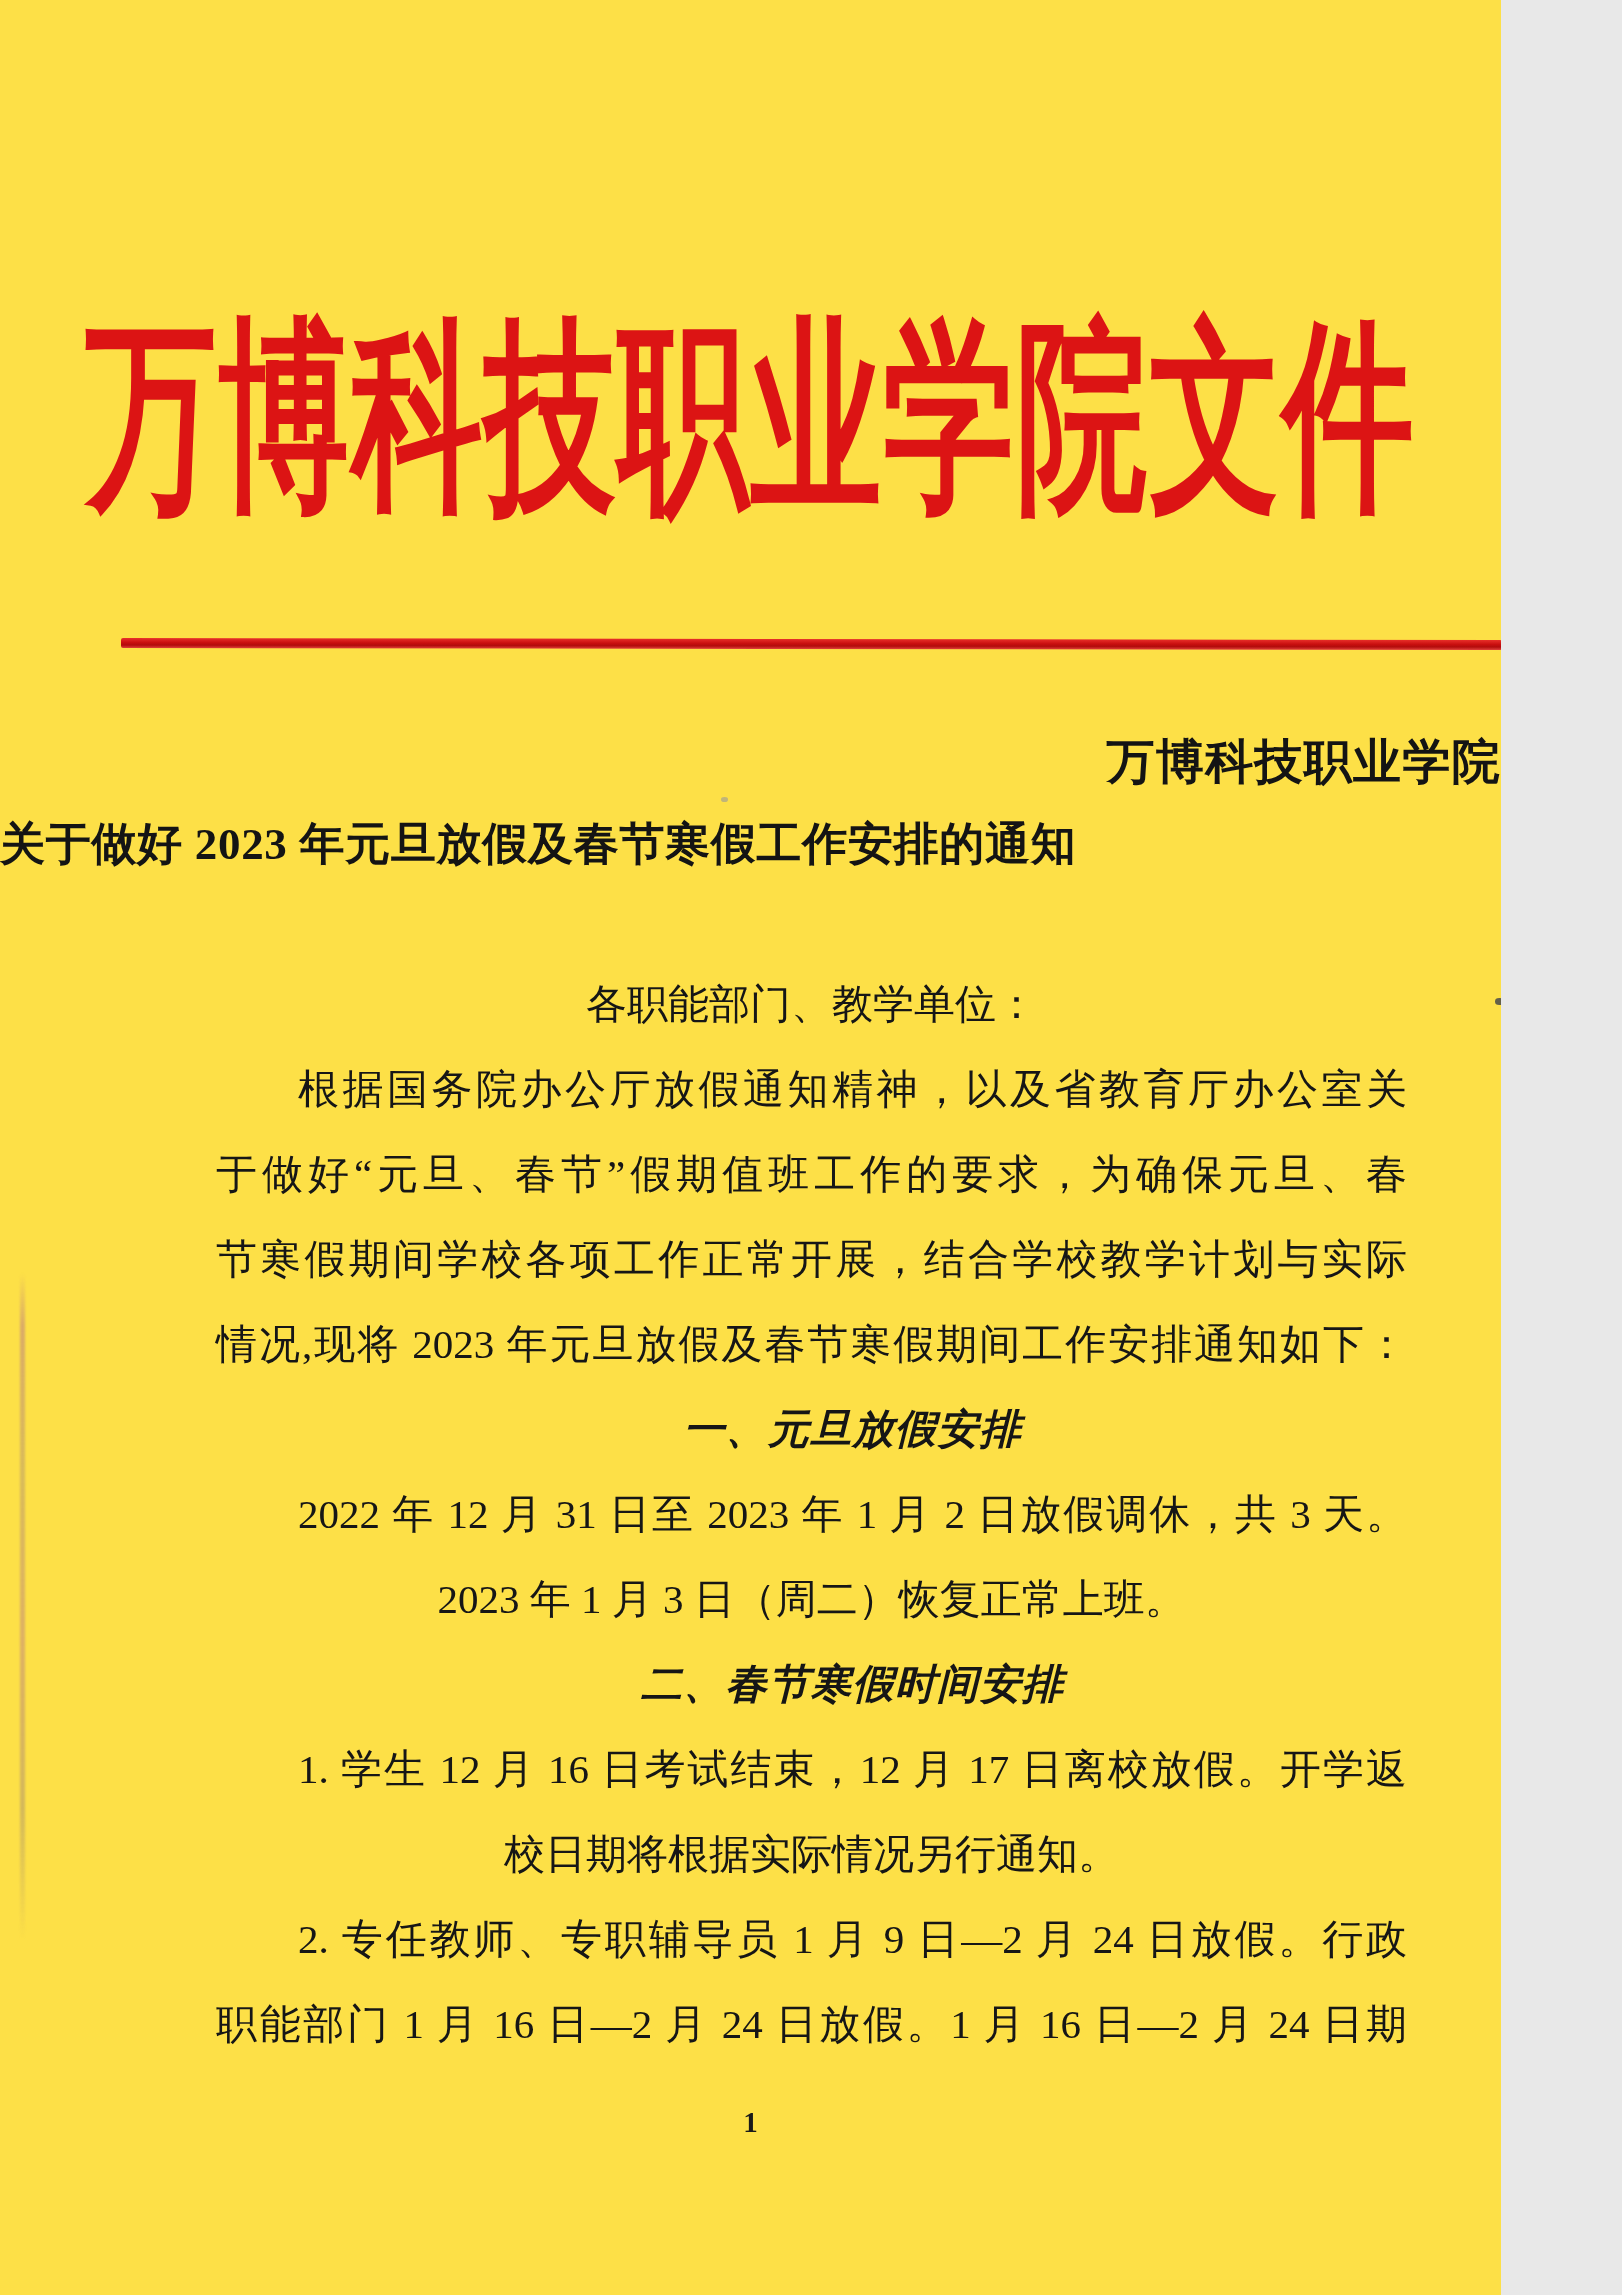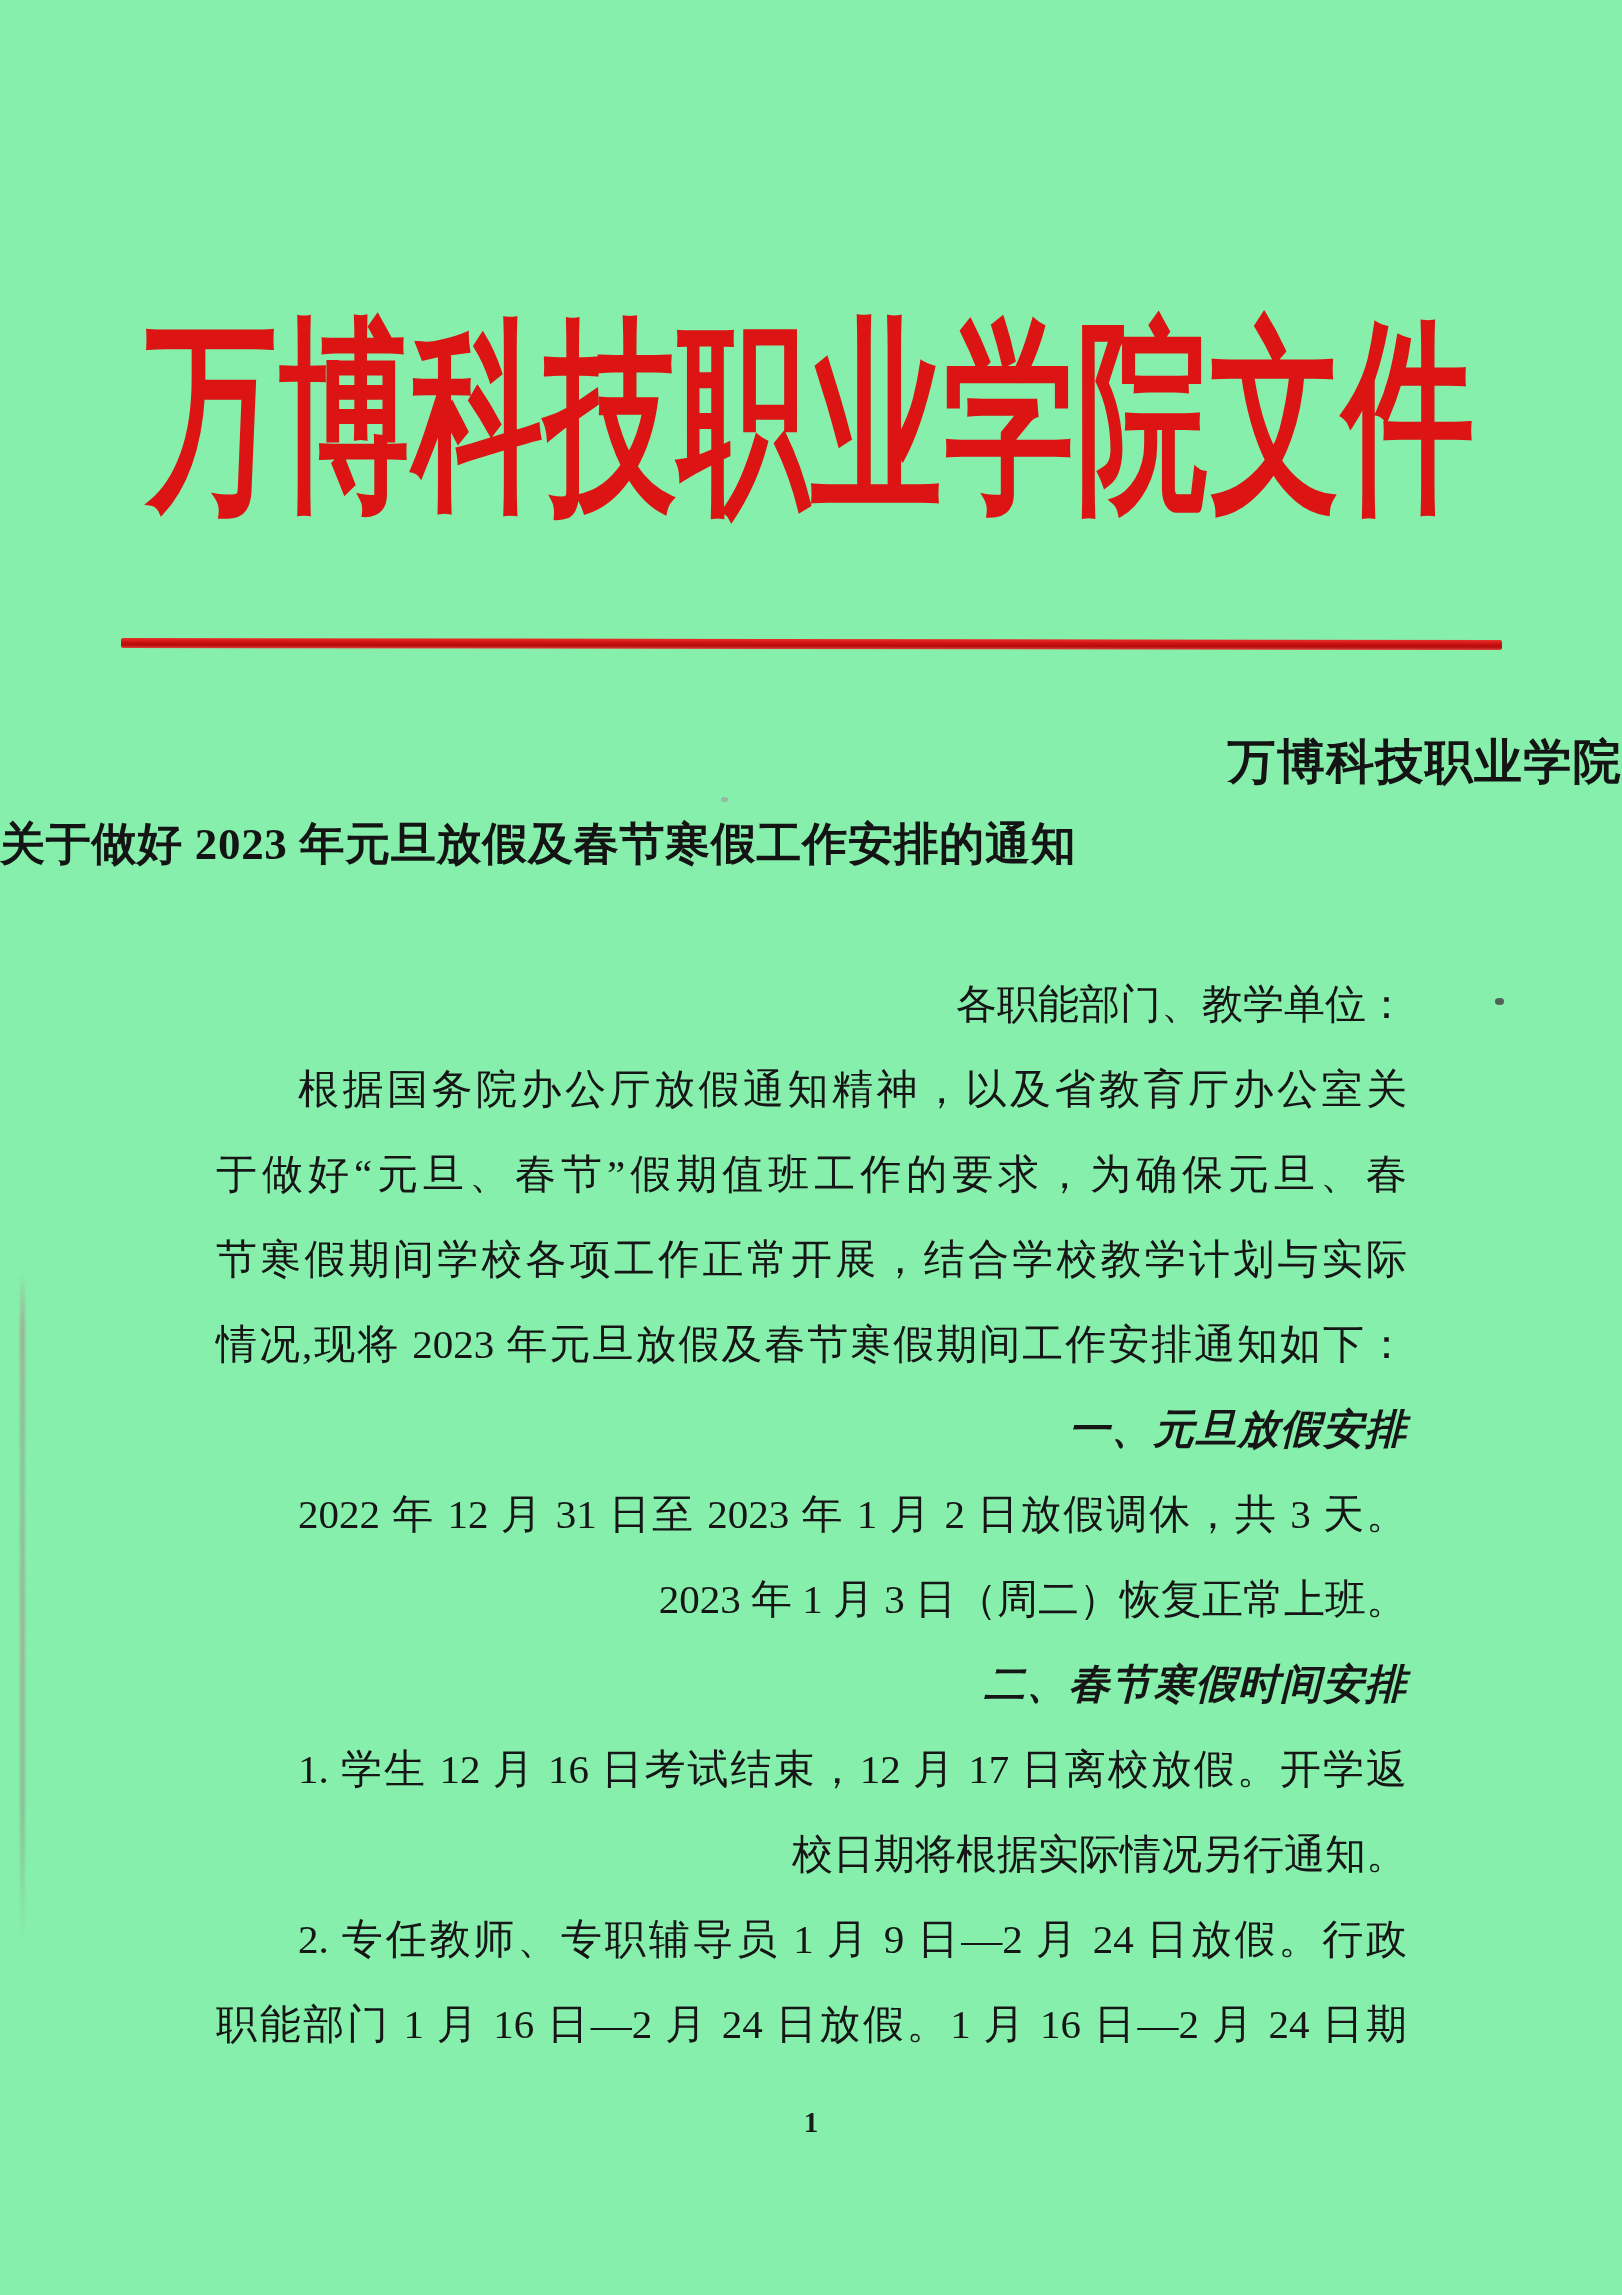--- a/index.html
+++ b/index.html
@@ -1,20 +1,20 @@
 <!DOCTYPE html>
 <html style="--banner-red: #dc1414; --rule-red: #c90f0f;font-size:10.5px"><head>
 <meta charset="utf-8">
 <style>
   html, body { margin: 0; padding: 0; background: #e8e8e8; }
   .page {
     position: relative;
-    width: 1622px;
+    width: 1501px;
     height: 2295px;
-    background: #86efac;
+    background: #fde047;
     overflow: hidden;
     font-family: "Liberation Serif", "DejaVu Serif", serif;
     color: #111;
   }
 
   
   .banner {
     position: absolute;
     top: 314px;
     left: 0;
@@ -87,21 +87,21 @@
     top: 962px;
     left: 216px;
     width: 1191px;
     font-size: 41px;
     line-height: 85px;
     color: #161616;
   }
   .bline {
     height: 85px;
     white-space: nowrap;
-    text-align: right;
+    text-align: center;
   }
   .bline.just {
     white-space: normal;
     text-align: justify;
     text-align-last: justify;
   }
   .bline.ind { padding-left: 82px; }
   .bline.bold { font-weight: bold; letter-spacing: 1.3px; font-style: italic; }
 
   

